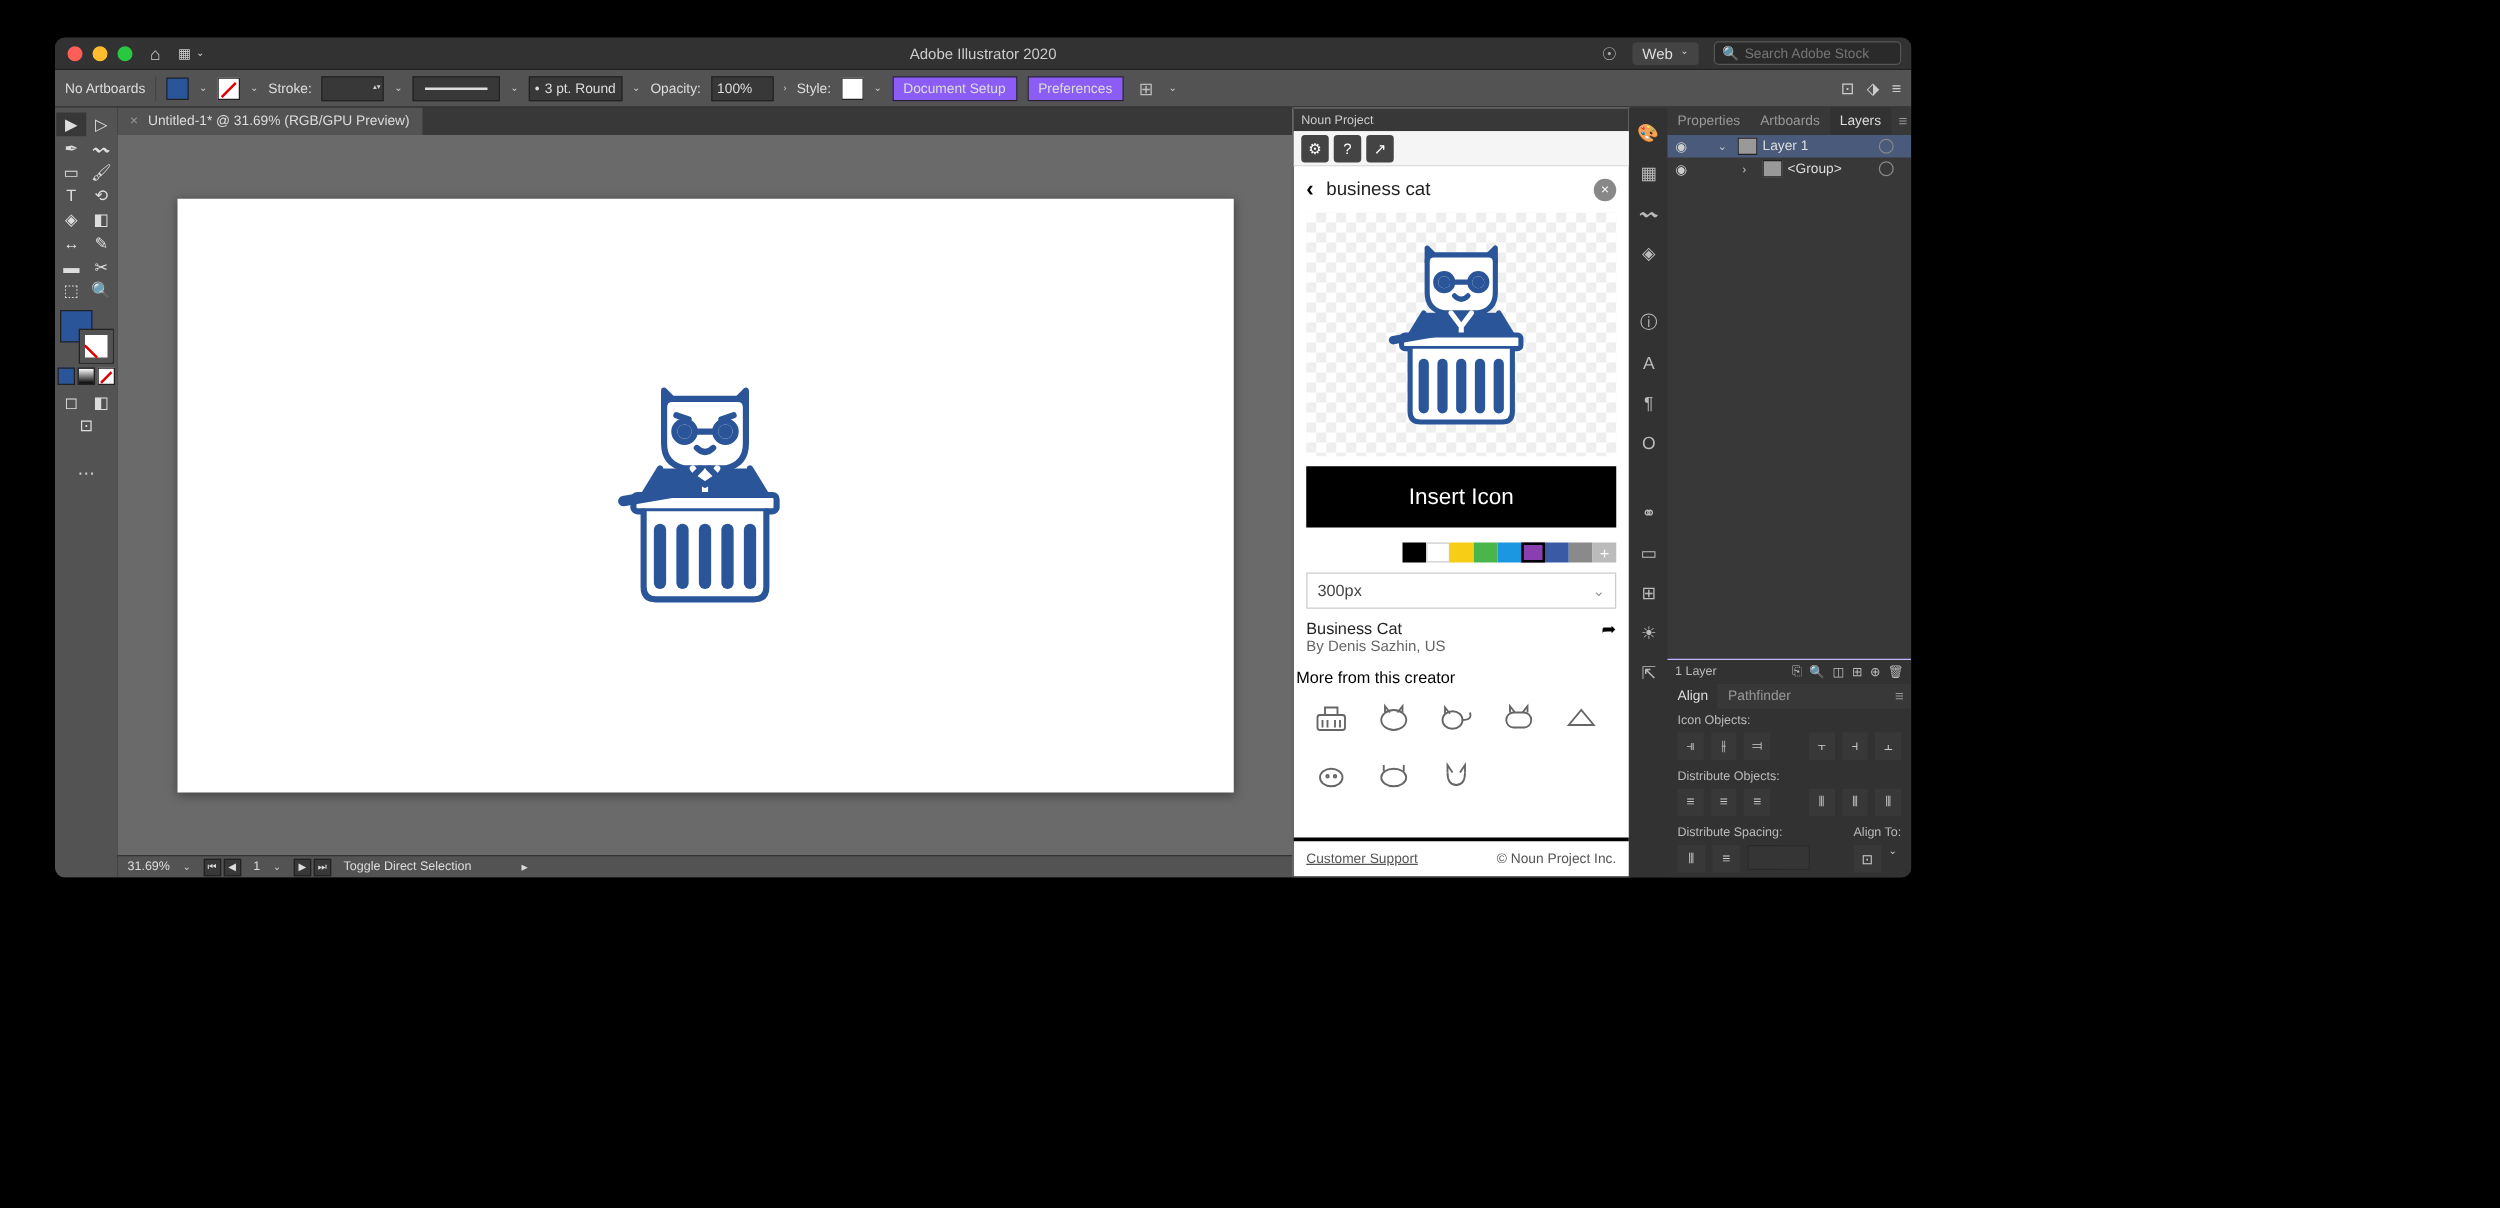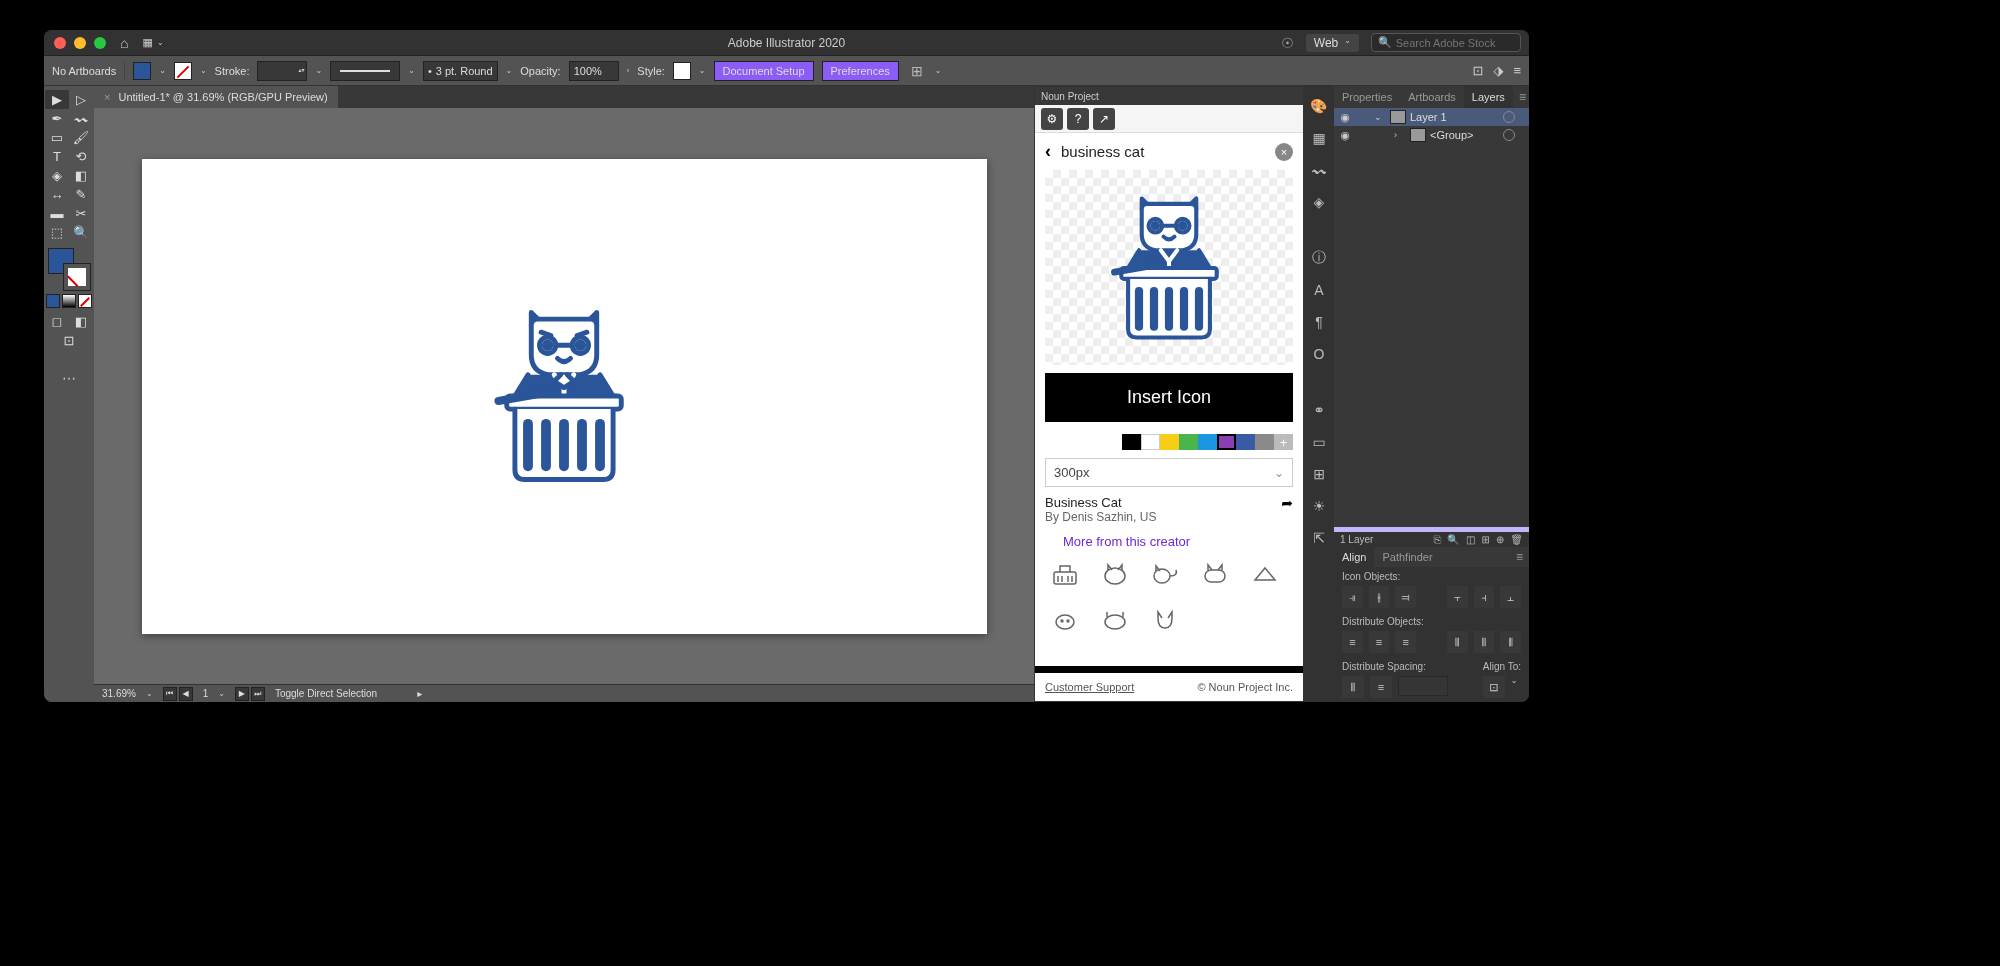--- a/index.html
+++ b/index.html
@@ -70,45 +70,45 @@
 .np-preview{margin:0 10px;height:195px;background-image:linear-gradient(45deg,#eee 25%,transparent 25%),linear-gradient(-45deg,#eee 25%,transparent 25%),linear-gradient(45deg,transparent 75%,#eee 75%),linear-gradient(-45deg,transparent 75%,#eee 75%);background-size:16px 16px;background-position:0 0,0 8px,8px -8px,-8px 0;display:flex;align-items:center;justify-content:center;}
 .np-insert{margin:8px 10px;background:#000;color:#fff;text-align:center;padding:14px;font-size:18px;font-weight:500;}
 .np-colors{display:flex;justify-content:flex-end;padding:4px 10px;gap:0;}
 .npc{width:19px;height:16px;}
 .npc.sel{outline:2px solid #000;outline-offset:-2px;}
 .np-size{margin:4px 10px;padding:6px 8px;border:1px solid #ccc;display:flex;justify-content:space-between;align-items:center;font-size:13px;color:#444;}
 .np-meta{padding:4px 10px;display:flex;justify-content:space-between;align-items:flex-start;}
 .np-name{font-size:13px;color:#222;}
 .np-by{font-size:12px;color:#666;}
 .np-share{font-size:14px;}
-.np-more{padding:6px 28px;font-size:13px;color:#6d28d9;}
+.np-more{padding:6px 2px;font-size:13px;color:#000000;}
 .np-grid{display:flex;gap:18px;padding:4px 14px;flex-wrap:wrap;}
 .np-thumb{width:32px;height:28px;background:#fff;display:flex;align-items:center;justify-content:center;}
 .np-thumb svg{width:30px;height:26px;}
-.np-foot{margin-top:auto;display:flex;justify-content:space-between;padding:8px 10px;font-size:11px;color:#555;border-top:7px solid #000000;}
+.np-foot{margin-top:auto;display:flex;justify-content:space-between;padding:8px 10px;font-size:11px;color:#555;border-top:3px solid #000000;}
 .np-foot a{color:#555;text-decoration:underline;}
 .sidestrip{width:30px;background:#323232;display:flex;flex-direction:column;align-items:center;gap:12px;padding-top:10px;}
 .ss-ic{color:#bbb;font-size:14px;width:20px;height:20px;display:flex;align-items:center;justify-content:center;}
 .ss-gap{height:12px;}
 .rightpanel{width:195px;background:#323232;display:flex;flex-direction:column;}
 .rp-tabs{height:22px;background:#383838;display:flex;align-items:center;font-size:11px;}
 .rp-tab{padding:0 8px;color:#999;height:22px;display:flex;align-items:center;}
 .rp-tab.active{background:#323232;color:#ddd;}
 .rp-menu{margin-left:auto;color:#999;padding:0 6px;font-size:12px;}
 .layerlist{flex:1;background:#383838;}
 .layerrow{display:flex;align-items:center;height:18px;font-size:11px;color:#ddd;padding:0 4px;gap:4px;}
 .layerrow.sel{background:#4a5a7a;}
 .eye{width:14px;text-align:center;color:#ccc;}
 .lock{width:14px;}
 .twist{width:12px;color:#ccc;font-size:9px;}
 .lthumb{width:16px;height:14px;background:#999;border:1px solid #222;}
 .lname{flex:1;}
 .ltgt{width:12px;height:12px;border:1px solid #888;border-radius:50%;}
 .lind{width:6px;height:14px;background:#4a5a7a;}
-.layerfoot{height:20px;background:#323232;display:flex;align-items:center;padding:0 6px;font-size:10px;color:#bbb;gap:8px;border-top:5px solid #c4b5fd;}
+.layerfoot{height:20px;background:#323232;display:flex;align-items:center;padding:0 6px;font-size:10px;color:#bbb;gap:8px;border-top:1px solid #c4b5fd;}
 .layerfoot .icos{margin-left:auto;display:flex;gap:6px;}
 .alignpanel{background:#323232;}
 .ap-tabs{height:20px;background:#383838;display:flex;align-items:center;font-size:11px;}
 .ap-tab{padding:0 8px;color:#999;height:20px;display:flex;align-items:center;}
 .ap-tab.active{background:#323232;color:#ddd;}
 .ap-sec{padding:4px 8px;}
 .ap-lbl{font-size:10px;color:#bbb;margin-bottom:4px;}
 .ap-row{display:flex;gap:6px;}
 .ap-btn{width:22px;height:22px;background:#383838;display:flex;align-items:center;justify-content:center;color:#ccc;font-size:11px;}
 .ap-gap{width:20px;}

